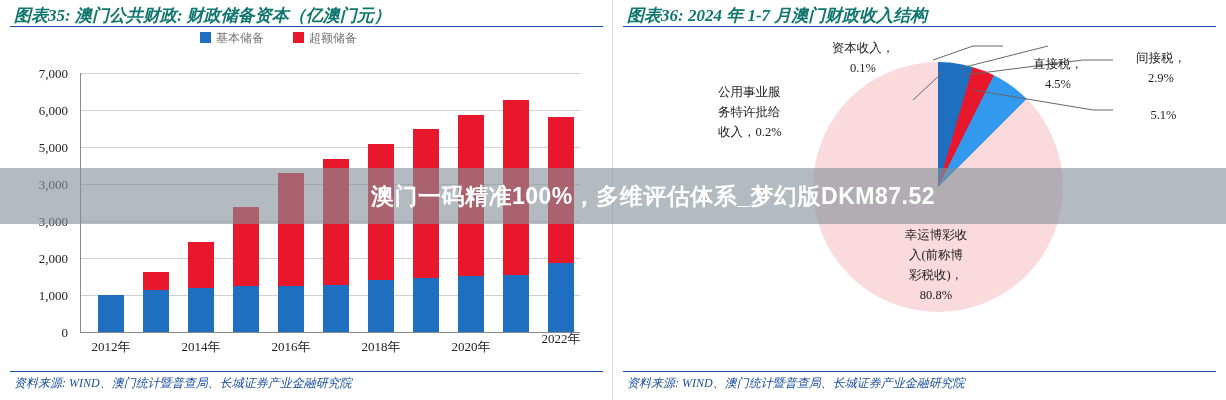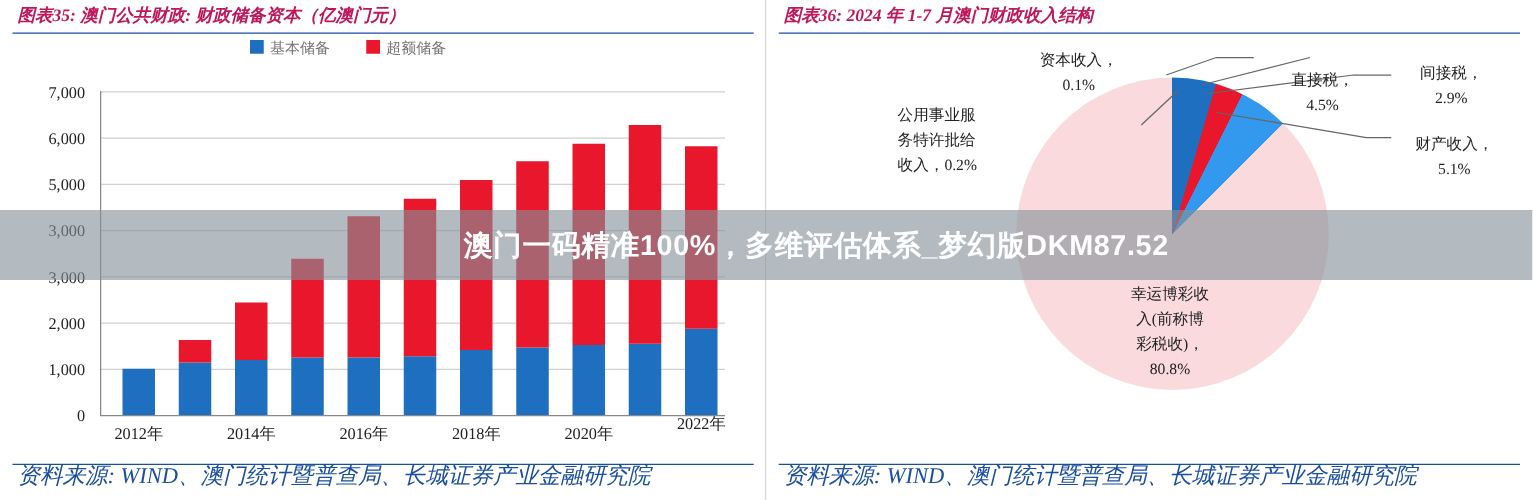--- a/index.html
+++ b/index.html
@@ -8,26 +8,26 @@
     font-family:"Liberation Serif", serif;
     position:relative;overflow:hidden;
   }
   .panel{position:absolute;top:0;height:400px;}
   .left{left:0;width:613px;}
   .right{left:613px;width:613px;}
   .divider{position:absolute;left:612px;top:0;width:1px;height:400px;background:#d9d9d9;}
 
   .chart-title{
     position:absolute;top:4px;left:14px;right:10px;
-    font-style:italic;font-weight:bold;font-size:14px;color:#be185d;
+    font-style:italic;font-weight:bold;font-size:17px;color:#0f766e;
     white-space:nowrap;
   }
   .source{
     position:absolute;bottom:8px;left:14px;
-    font-style:italic;font-size:18px;color:#1a4fa0;white-space:nowrap;
+    font-style:italic;font-size:12px;color:#1a4fa0;white-space:nowrap;
   }
   .hr-top{position:absolute;left:10px;right:10px;top:26px;height:1px;background:#1a4fa0;}
   .hr-bot{position:absolute;left:10px;right:10px;bottom:28px;height:1px;background:#1a4fa0;}
 
   
   .plot{position:absolute;left:0;top:30px;width:613px;height:330px;}
   .legend{position:absolute;top:30px;left:200px;font-size:12px;color:#737373;}
   .legend span.sw{display:inline-block;width:11px;height:11px;vertical-align:-1px;margin-right:5px;}
   .legend .l1{margin-right:26px;}
   .axis-label{position:absolute;font-size:13px;color:#222;text-align:right;width:54px;}
@@ -183,21 +183,20 @@
     <div>直接税，</div>
     <div>4.5%</div>
   </div>
 
   <div class="lbl c" style="left:498px;top:48px;width:100px;">
     <div>间接税，</div>
     <div>2.9%</div>
   </div>
 
   <div class="lbl c" style="left:498px;top:105px;width:105px;">
-    <div>财产收入，</div>
     <div>5.1%</div>
   </div>
 
   <div class="lbl" style="left:105px;top:82px;">
     <div>公用事业服</div>
     <div>务特许批给</div>
     <div>收入，0.2%</div>
   </div>
 
   <div class="lbl c" style="left:258px;top:225px;width:130px;">

